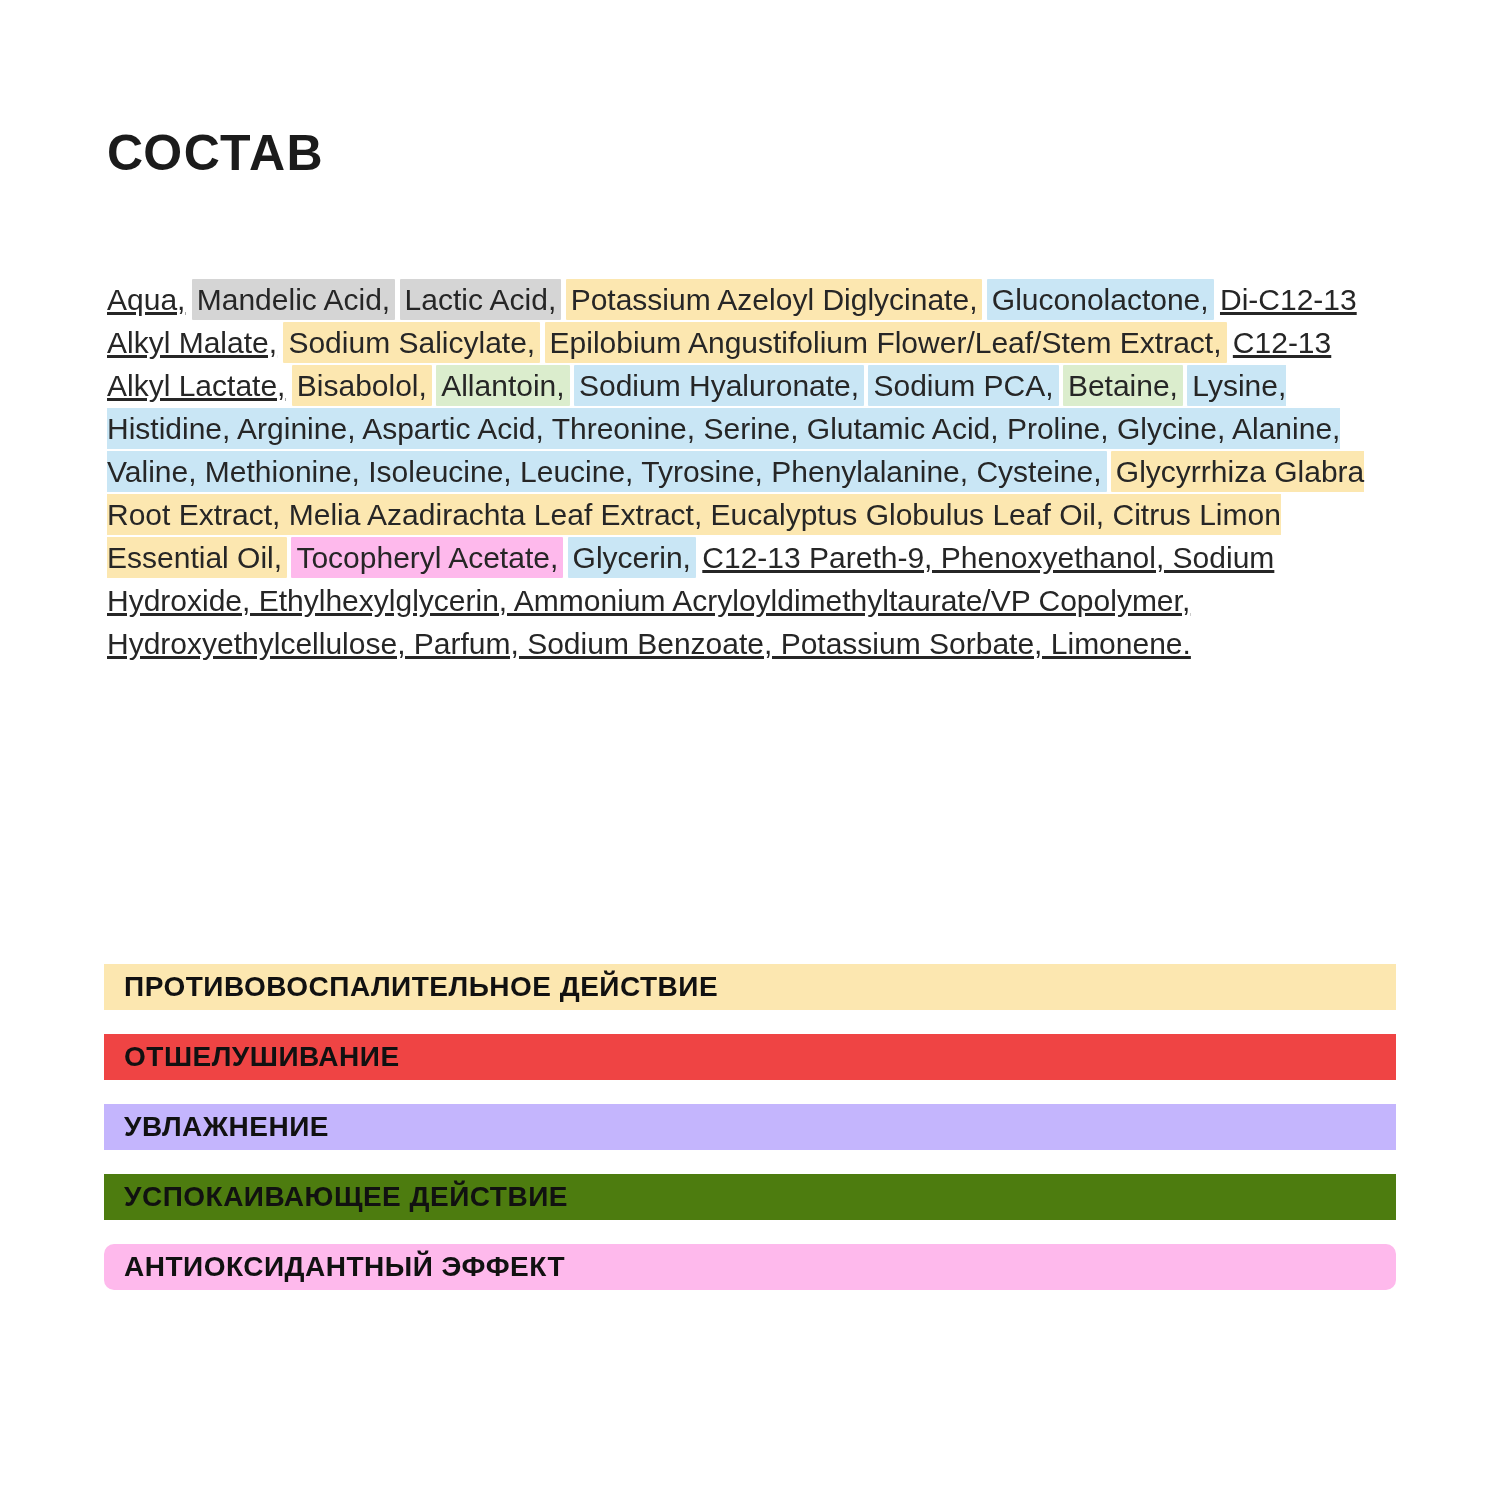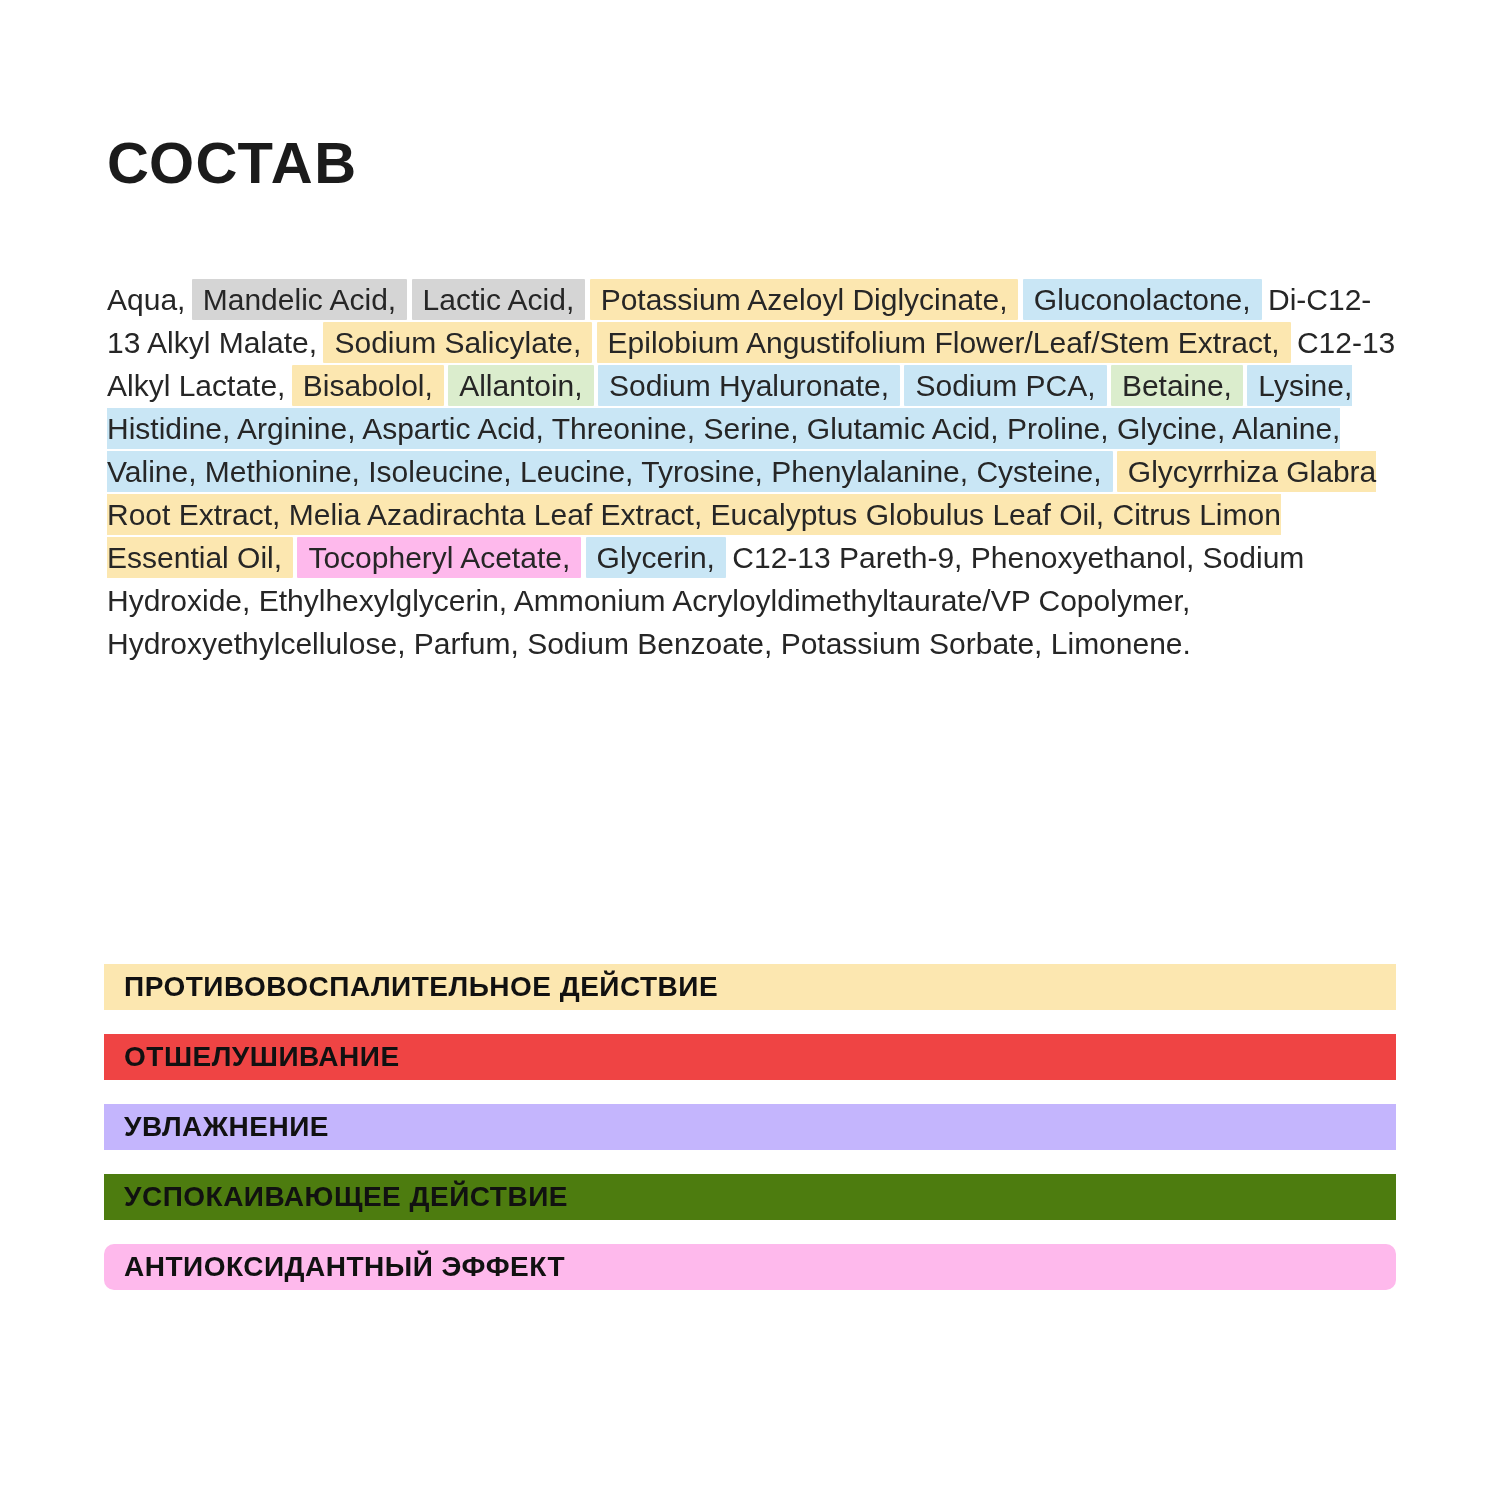--- a/index.html
+++ b/index.html
@@ -9,41 +9,41 @@
     height: 1500px;
     background: #ffffff;
     font-family: "Liberation Sans", sans-serif;
     color: #1f1f1f;
     overflow: hidden;
   }
   .title {
     position: absolute;
     left: 107px;
     top: 90px;
-    font-size: 58px;
+    font-size: 50px;
     font-weight: 700;
     letter-spacing: 1.5px;
     color: #1b1b1b;
   }
   .ingredients {
     position: absolute;
     left: 107px;
     top: 248px;
     width: 1290px;
     font-size: 30px;
     line-height: 43px;
     font-weight: 400;
     color: #262626;
   }
   .ingredients .seg {
-    padding: 4px 11px;
+    padding: 4px 5px;
     margin: 0 -2px;
     border-radius: 1px;
   }
-  .ingredients .seg.plain { padding: 4px 0; margin: 0; background: transparent; }
+  .ingredients .seg.plain { padding: 4px 0; margin: 0; background: transparent; text-decoration: underline; }
   .legend {
     position: absolute;
     left: 104px;
     top: 964px;
     width: 1292px;
   }
   .legend-bar {
     width: 100%;
     height: 46px;
     margin-bottom: 24px;

